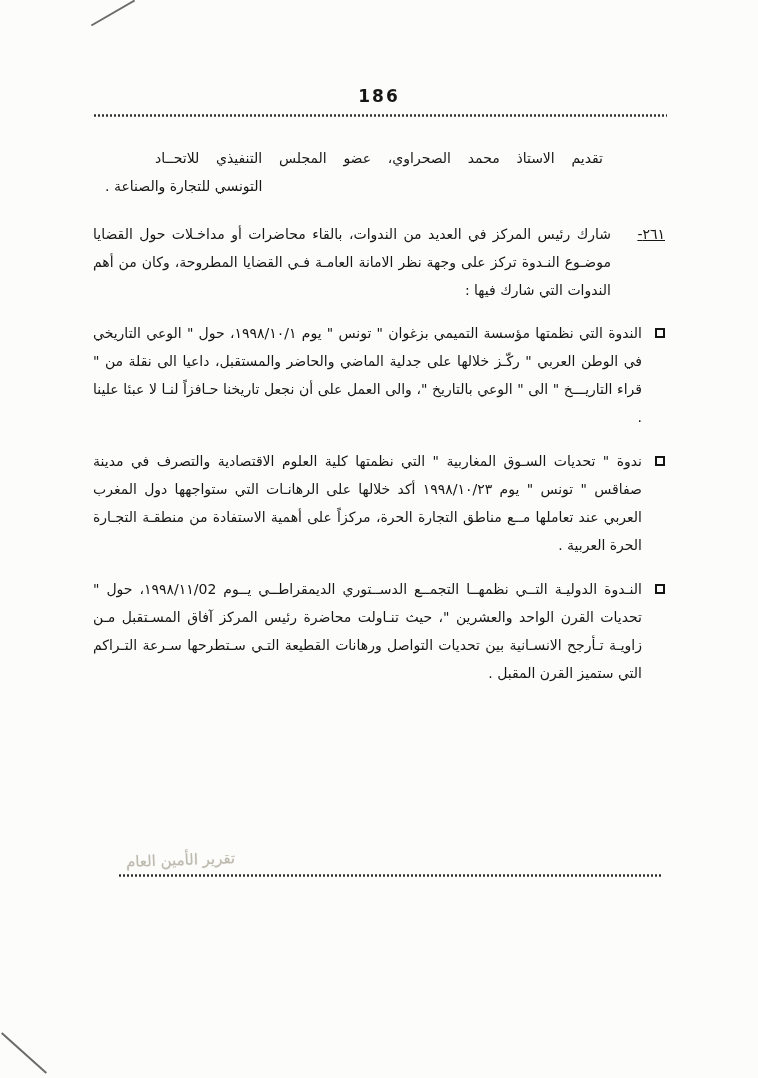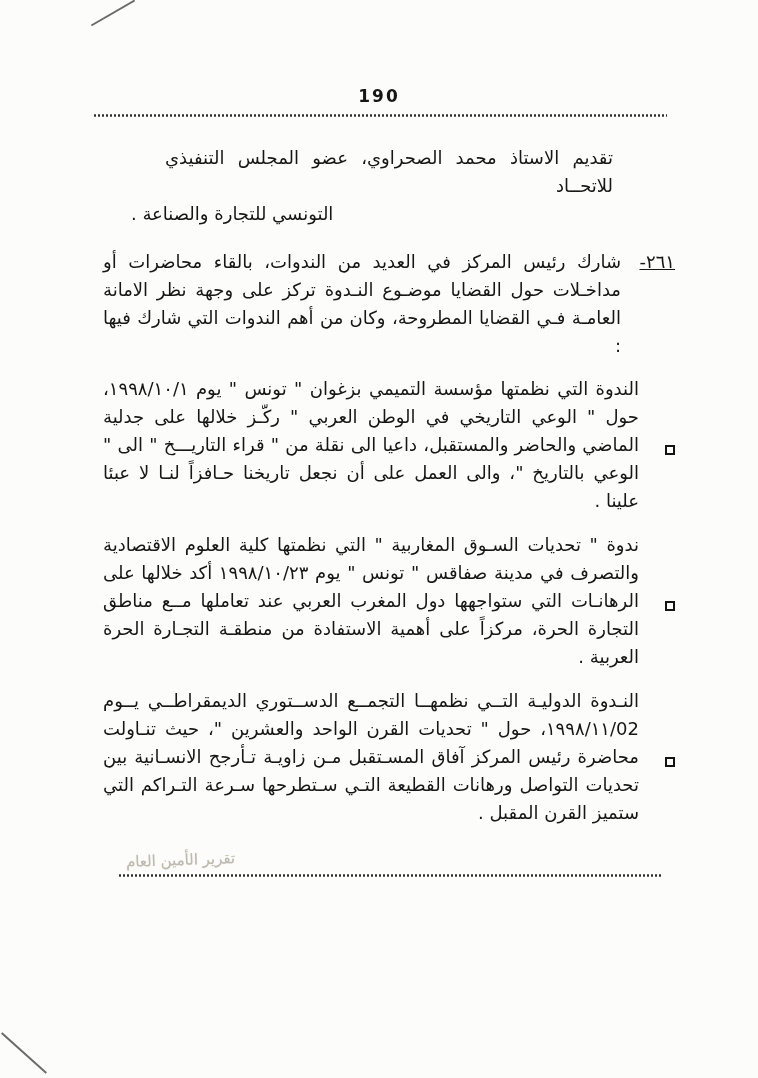--- a/index.html
+++ b/index.html
@@ -17,45 +17,45 @@
     text-align:center;font-size:17px;font-weight:bold;letter-spacing:2px;
   }
   .rule{
     position:absolute;height:3px;
     background-image:radial-gradient(circle,#2b2b2b 1px,transparent 1.4px);
     background-size:4px 3px;background-repeat:repeat-x;
   }
   .rule-top{top:114px;left:93px;width:574px;}
   .rule-bottom{top:874px;left:118px;width:544px;}
   .content{
-    position:absolute;top:144px;right:83px;width:572px;
-    direction:rtl;font-size:18px;line-height:28px;
+    position:absolute;top:144px;right:93px;width:572px;
+    direction:rtl;font-size:14px;line-height:28px;
   }
   .intro{margin-bottom:20px;}
   .intro-l1{margin-right:62px;margin-left:62px;text-align:justify;text-align-last:justify;}
-  .intro-l2{text-align:left;margin-left:28px;}
+  .intro-l2{text-align:left;margin-left:12px;}
   .item{display:flex;gap:8px;margin-bottom:15px;}
   .item-num{flex:none;width:46px;text-decoration:underline;}
   .item-text{flex:1;text-align:justify;}
-  .bullet{display:flex;gap:26px;margin-bottom:16px;align-items:center;}
+  .bullet{display:flex;gap:13px;margin-bottom:16px;}
   .sq{flex:none;width:10px;height:10px;border:2px solid #141414;margin-top:9px;background:transparent;}
   .bullet-text{flex:1;text-align:justify;}
   .handnote{
     position:absolute;left:126px;top:851px;direction:rtl;
     font-size:15px;color:#b7b3a8;transform:rotate(-2deg);
     letter-spacing:1px;opacity:.9;text-shadow:0 0 1px #c9c5bb;
   }
   .artifact{position:absolute;background:#6b6b6b;}
   .art-top{left:88px;top:12px;width:50px;height:2px;transform:rotate(-30deg);}
   .art-corner{left:-6px;top:1052px;width:60px;height:2px;transform:rotate(42deg);}
 </style>
 </head>
 <body>
 
-<div class="page-number">190</div>
+<div class="page-number">186</div>
 
 <div class="rule rule-top"></div>
 
 <div class="content">
 
   <div class="intro">
     <div class="intro-l1">تقديم الاستاذ محمد الصحراوي، عضو المجلس التنفيذي للاتحــاد</div>
     <div class="intro-l2">التونسي للتجارة والصناعة .</div>
   </div>
 

